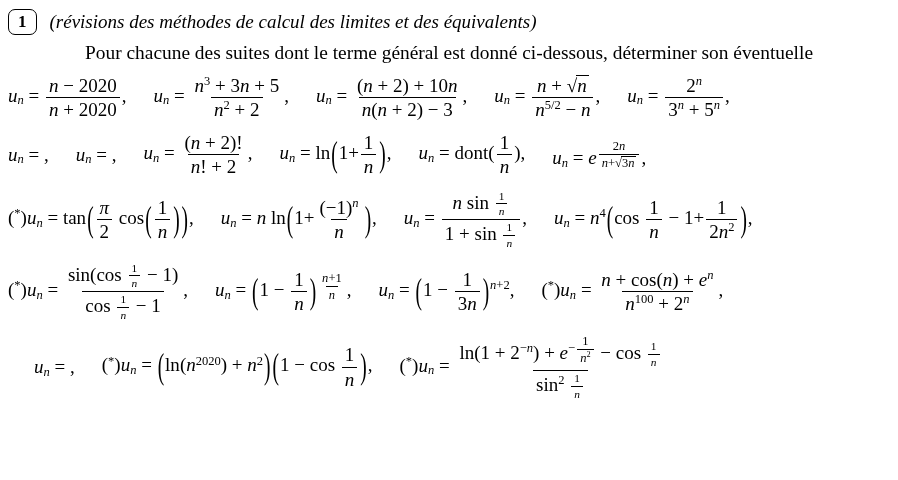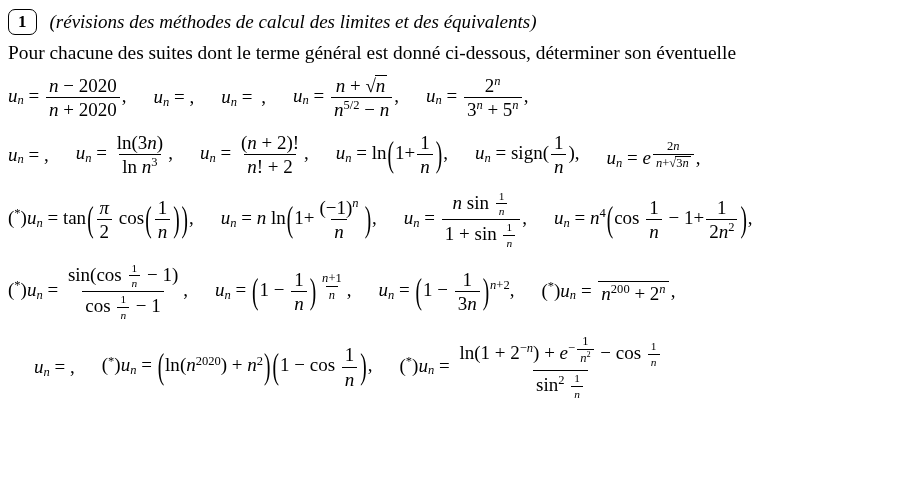--- a/index.html
+++ b/index.html
@@ -7,21 +7,21 @@
     width:898px;height:480px;overflow:hidden;background:#ffffff;color:#000;
     font-family:"Liberation Serif",serif;
   }
   .page{padding:7px 8px 0 8px;}
   .header{display:flex;align-items:center;gap:13px;margin:2px 0 5px 0;}
   .numbox{
     border:1.6px solid #000;border-radius:7px;padding:0 9px;
     font-weight:700;font-size:17px;line-height:24px;display:inline-block;
   }
   .subtitle{font-style:italic;font-size:19px;text-align:right;}
-  .intro{font-size:19.4px;line-height:25.5px;}
+  .intro{font-size:19.4px;line-height:25.5px;text-align:center;}
   .intro > div{white-space:nowrap;}
   .formulas{margin-top:9px;}
   .mathrow{
     display:flex;align-items:center;gap:27px;font-size:19px;
     margin-bottom:12px;flex-wrap:nowrap;
   }
   .mathrow.indent{margin-left:26px;}
   .formula{white-space:nowrap;flex-shrink:0;}
   
   .it{font-style:italic;}
@@ -57,47 +57,49 @@
   <div class="intro">
     <div>Pour chacune des suites dont le terme général est donné ci-dessous, déterminer son éventuelle</div>
   </div>
 
   <div class="formulas">
     <div class="mathrow">
         <span class="formula"><span class="it">u</span><span class="sub"><span class="it">n</span></span> = <span class="frac">
             <span class="num"><span class="it">n</span> − 2020</span>
             <span class="den"><span class="it">n</span> + 2020</span>
           </span>,</span>
-        <span class="formula"><span class="it">u</span><span class="sub"><span class="it">n</span></span> = ,</span>
         <span class="formula"><span class="it">u</span><span class="sub"><span class="it">n</span></span> = <span class="frac">
+            <span class="num"><span class="it">n</span><span class="sup">3</span> + 3<span class="it">n</span> + 5</span>
+            <span class="den"><span class="it">n</span><span class="sup">2</span> + 2</span>
+          </span>,</span>
+        <span class="formula"><span class="it">u</span><span class="sub"><span class="it">n</span></span> = <span class="frac">
+            <span class="num">(<span class="it">n</span> + 2) + 10<span class="it">n</span></span>
+            <span class="den"><span class="it">n</span>(<span class="it">n</span> + 2) − 3</span>
           </span>,</span>
         <span class="formula"><span class="it">u</span><span class="sub"><span class="it">n</span></span> = <span class="frac">
             <span class="num"><span class="it">n</span> + <span class="sqrt"><span class="rad">√</span><span class="radx"><span class="it">n</span></span></span></span>
             <span class="den"><span class="it">n</span><span class="sup">5/2</span> − <span class="it">n</span></span>
           </span>,</span>
         <span class="formula"><span class="it">u</span><span class="sub"><span class="it">n</span></span> = <span class="frac">
             <span class="num">2<span class="sup"><span class="it">n</span></span></span>
             <span class="den">3<span class="sup"><span class="it">n</span></span> + 5<span class="sup"><span class="it">n</span></span></span>
           </span>,</span>
       </div>
     <div class="mathrow">
         <span class="formula"><span class="it">u</span><span class="sub"><span class="it">n</span></span> = ,</span>
-        <span class="formula"><span class="it">u</span><span class="sub"><span class="it">n</span></span> = <span class="frac">
-            <span class="num"><span class="rm">ln</span>(3<span class="it">n</span>)</span>
-            <span class="den"><span class="rm">ln</span> <span class="it">n</span><span class="sup">3</span></span>
-          </span>,</span>
+        <span class="formula"><span class="it">u</span><span class="sub"><span class="it">n</span></span> = ,</span>
         <span class="formula"><span class="it">u</span><span class="sub"><span class="it">n</span></span> = <span class="frac">
             <span class="num">(<span class="it">n</span> + 2)!</span>
             <span class="den"><span class="it">n</span>! + 2</span>
           </span>,</span>
         <span class="formula"><span class="it">u</span><span class="sub"><span class="it">n</span></span> = <span class="rm">ln</span><span class="bigp">(</span>1+<span class="frac">
             <span class="num">1</span>
             <span class="den"><span class="it">n</span></span>
           </span><span class="bigp">)</span>,</span>
-        <span class="formula"><span class="it">u</span><span class="sub"><span class="it">n</span></span> = <span class="rm">sign</span>(<span class="frac">
+        <span class="formula"><span class="it">u</span><span class="sub"><span class="it">n</span></span> = <span class="rm">dont</span>(<span class="frac">
             <span class="num">1</span>
             <span class="den"><span class="it">n</span></span>
           </span>),</span>
         <span class="formula"><span class="it">u</span><span class="sub"><span class="it">n</span></span> = <span class="it">e</span><span class="sup"><span class="frac">
               <span class="num">2<span class="it">n</span></span>
               <span class="den"><span class="it">n</span>+<span class="sqrt"><span class="rad">√</span><span class="radx">3<span class="it">n</span></span></span></span>
             </span></span>,</span>
       </div>
     <div class="mathrow">
         <span class="formula">(<span class="sup">*</span>)<span class="it">u</span><span class="sub"><span class="it">n</span></span> = <span class="rm">tan</span><span class="bigp">(</span><span class="frac">
@@ -145,21 +147,22 @@
             <span class="den"><span class="it">n</span></span>
           </span><span class="bigp">)</span><span class="sup"><span class="frac">
               <span class="num"><span class="it">n</span>+1</span>
               <span class="den"><span class="it">n</span></span>
             </span></span>,</span>
         <span class="formula"><span class="it">u</span><span class="sub"><span class="it">n</span></span> = <span class="bigp">(</span>1 − <span class="frac">
             <span class="num">1</span>
             <span class="den">3<span class="it">n</span></span>
           </span><span class="bigp">)</span><span class="sup"><span class="it">n</span>+2</span>,</span>
         <span class="formula">(<span class="sup">*</span>)<span class="it">u</span><span class="sub"><span class="it">n</span></span> = <span class="frac">
-            <span class="den"><span class="it">n</span><span class="sup">200</span> + 2<span class="sup"><span class="it">n</span></span></span>
+            <span class="num"><span class="it">n</span> + <span class="rm">cos</span>(<span class="it">n</span>) + <span class="it">e</span><span class="sup"><span class="it">n</span></span></span>
+            <span class="den"><span class="it">n</span><span class="sup">100</span> + 2<span class="sup"><span class="it">n</span></span></span>
           </span>,</span>
       </div>
     <div class="mathrow indent">
         <span class="formula"><span class="it">u</span><span class="sub"><span class="it">n</span></span> = ,</span>
         <span class="formula">(<span class="sup">*</span>)<span class="it">u</span><span class="sub"><span class="it">n</span></span> = <span class="bigp">(</span><span class="rm">ln</span>(<span class="it">n</span><span class="sup">2020</span>) + <span class="it">n</span><span class="sup">2</span><span class="bigp">)</span><span class="bigp">(</span>1 − <span class="rm">cos</span> <span class="frac">
             <span class="num">1</span>
             <span class="den"><span class="it">n</span></span>
           </span><span class="bigp">)</span>,</span>
         <span class="formula">(<span class="sup">*</span>)<span class="it">u</span><span class="sub"><span class="it">n</span></span> = <span class="frac">
             <span class="num"><span class="rm">ln</span>(1 + 2<span class="sup">−<span class="it">n</span></span>) + <span class="it">e</span><span class="sup">−<span class="frac">

